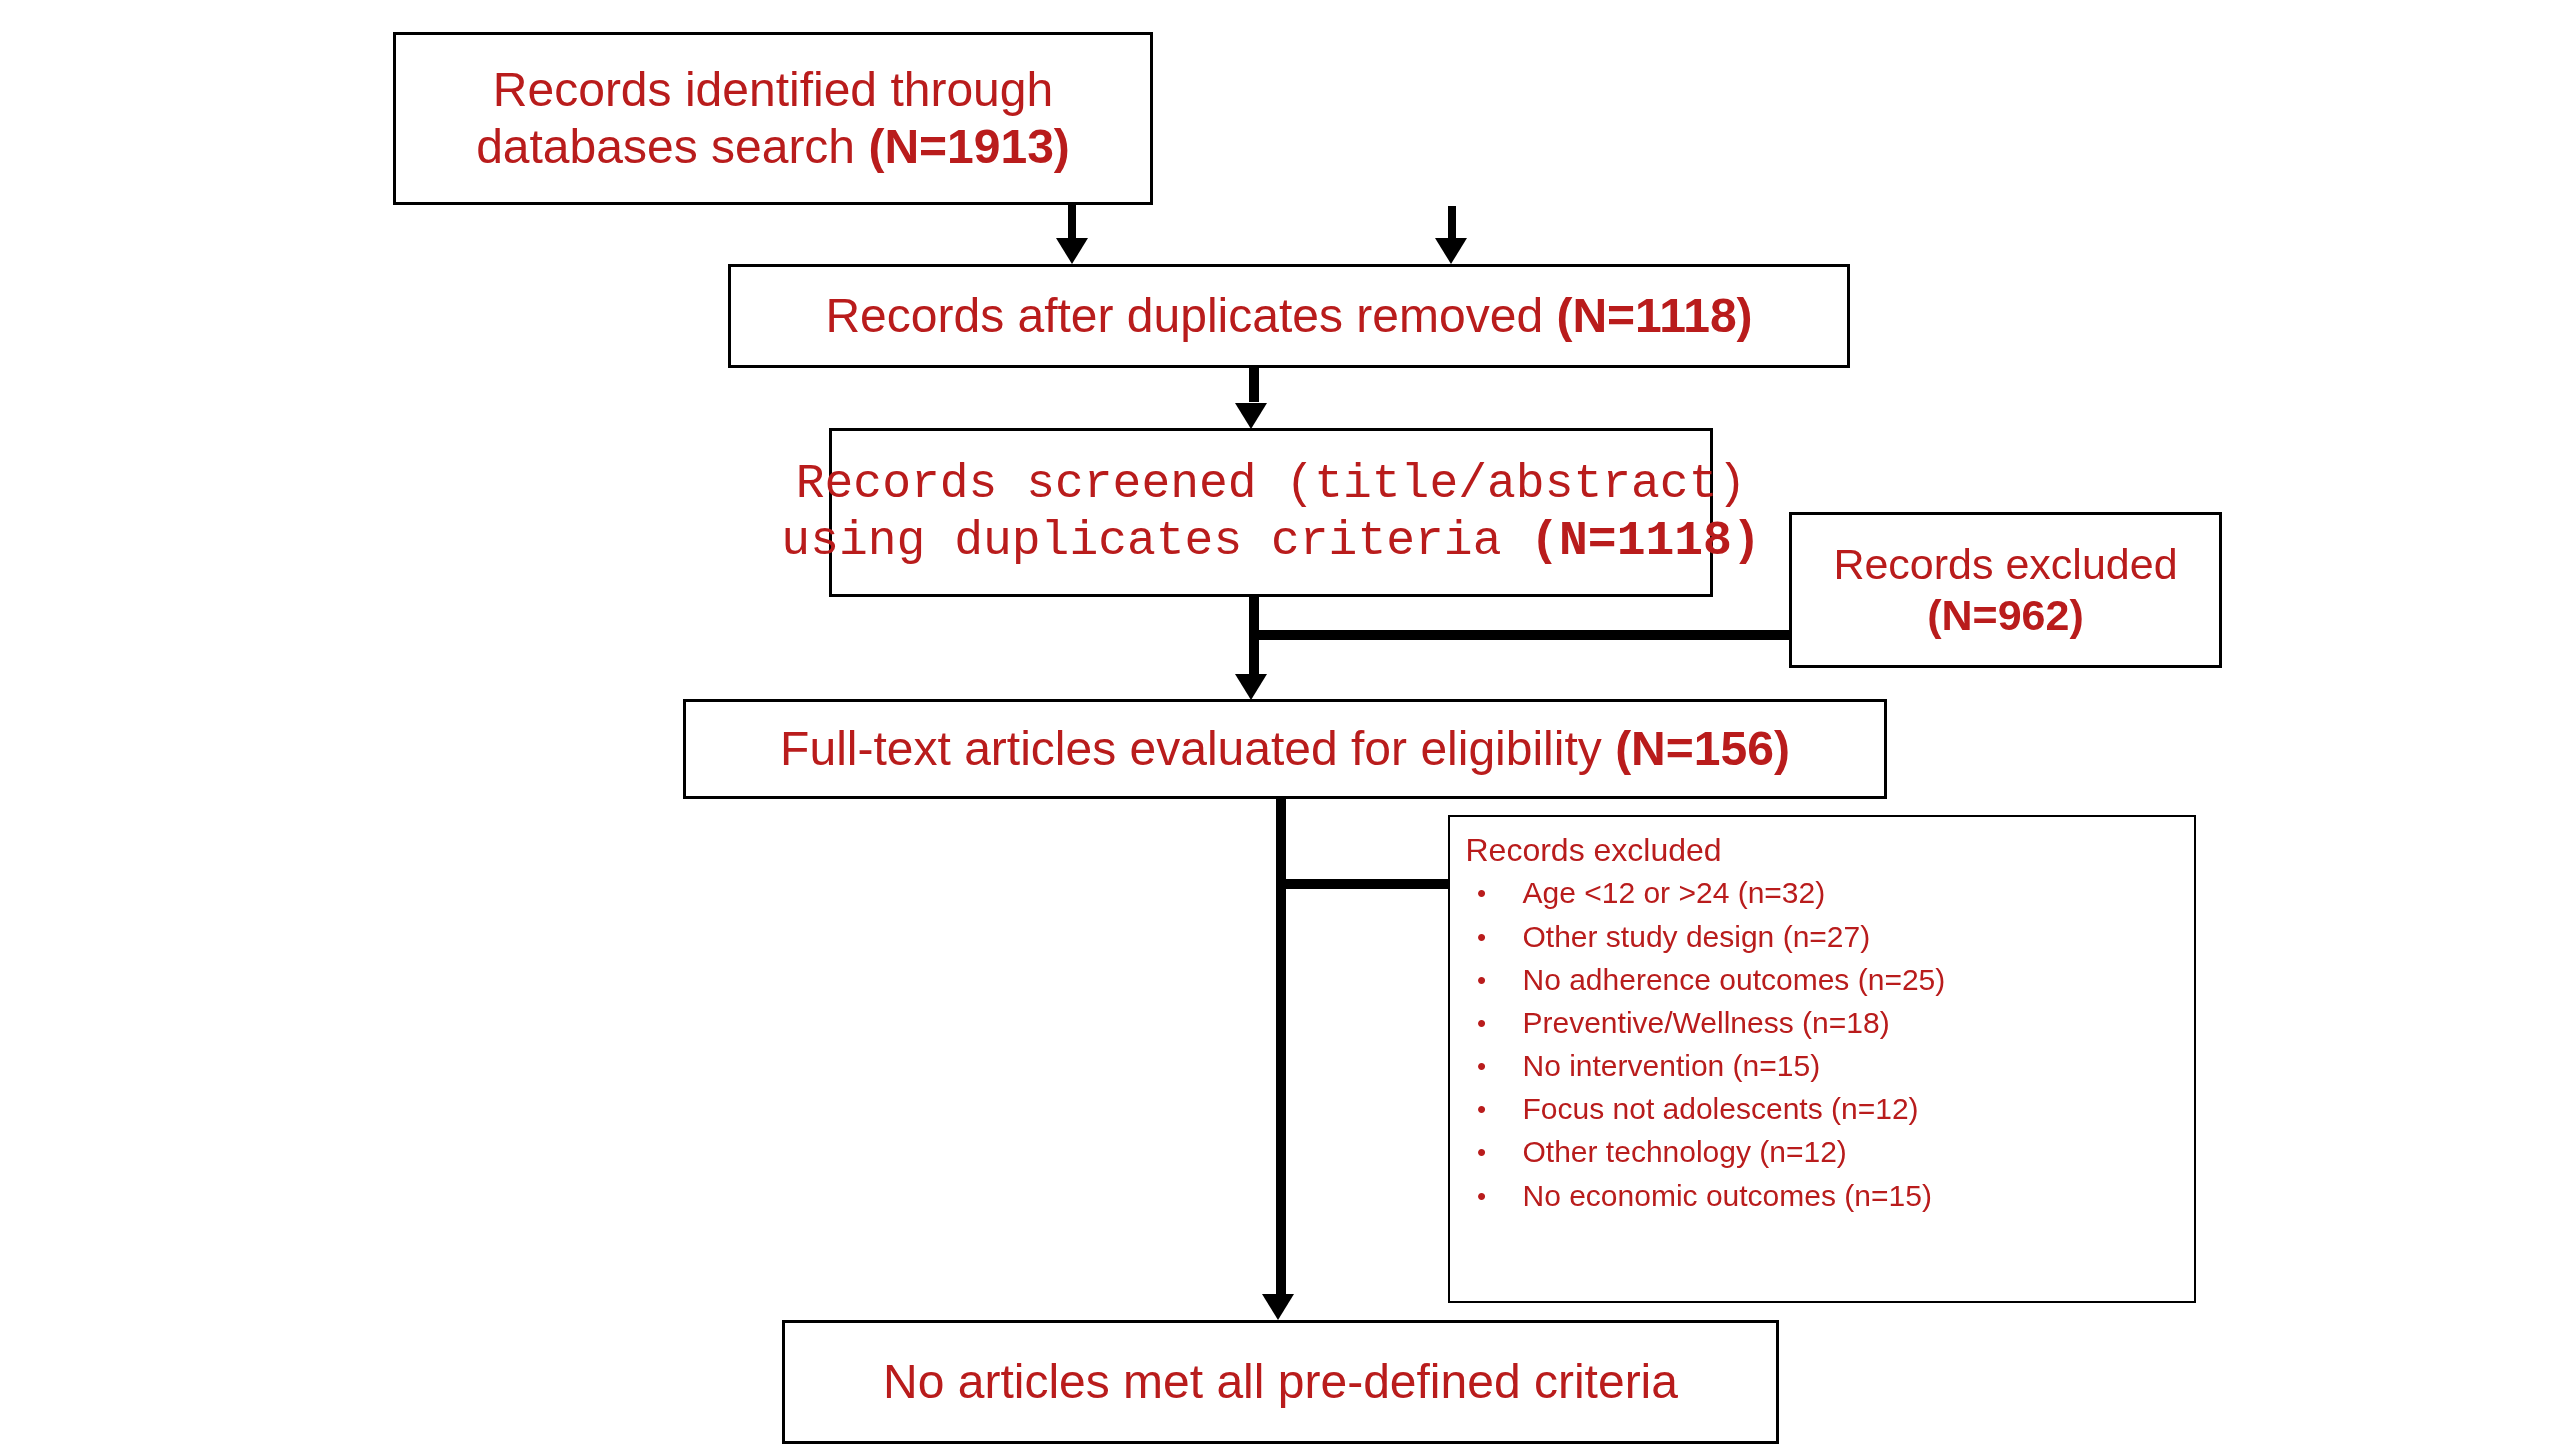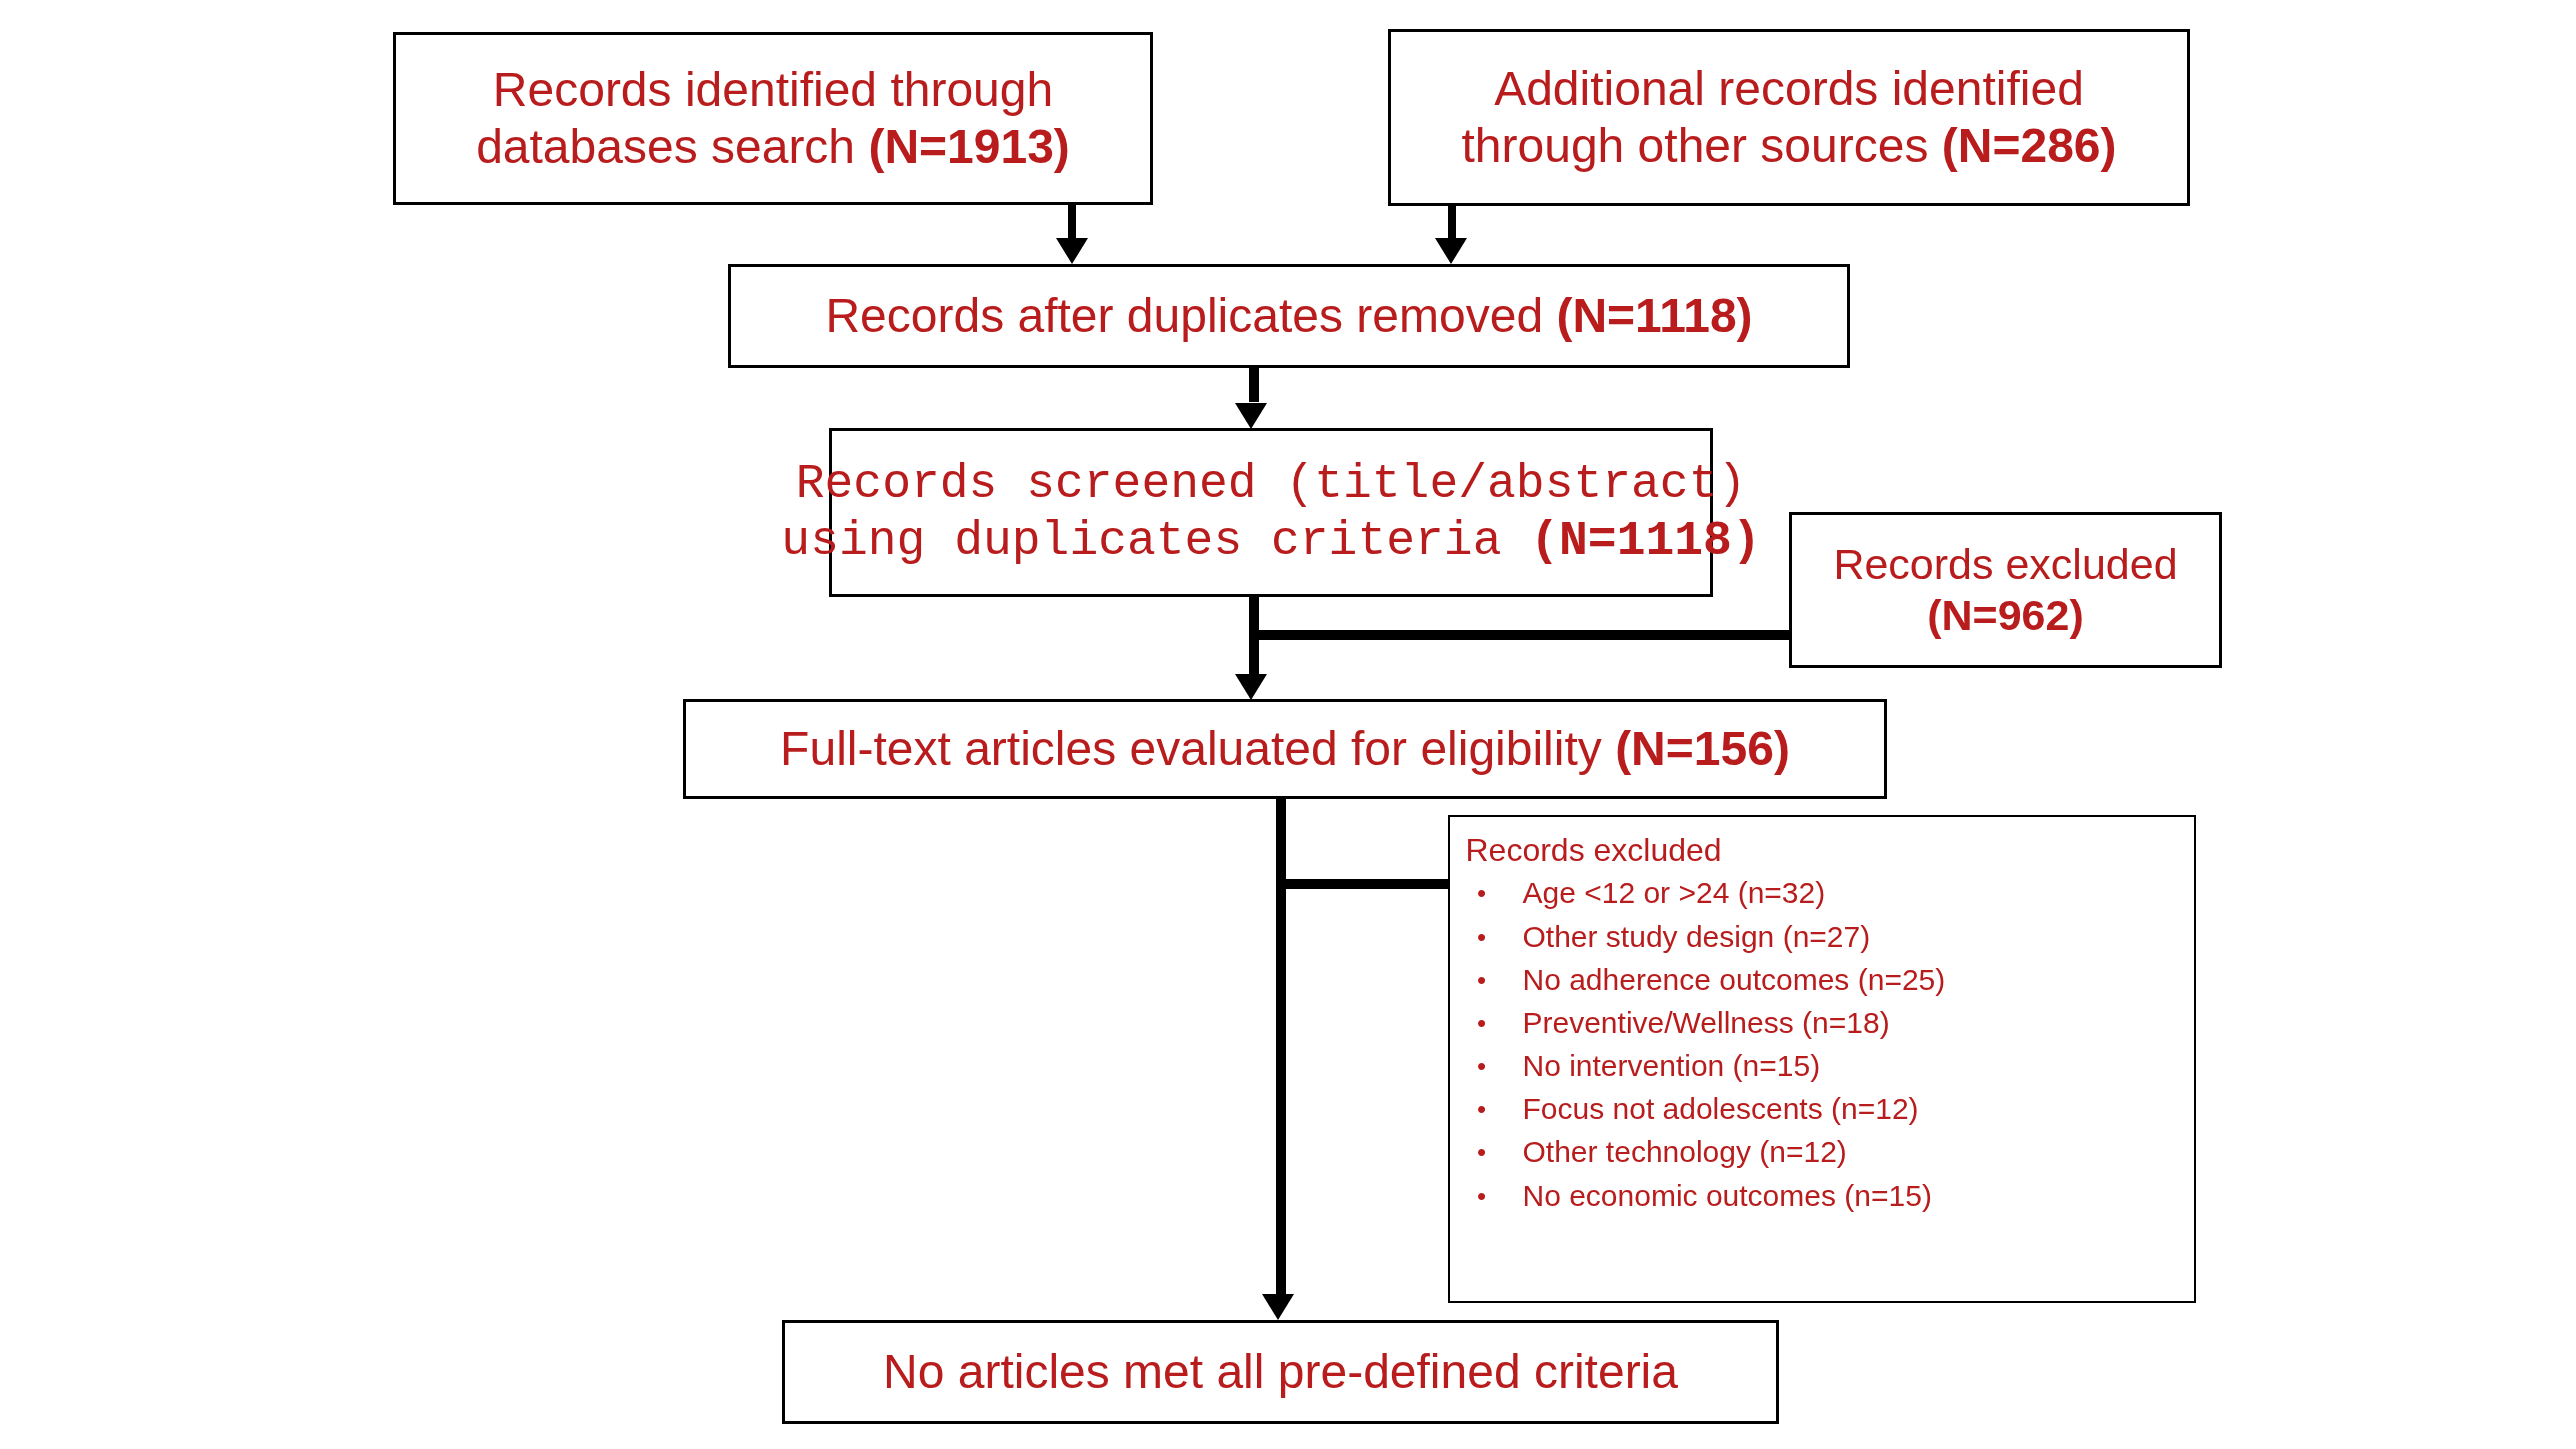--- a/index.html
+++ b/index.html
@@ -37,21 +37,21 @@
   
   #box-databases   { left: 393px;  top: 32px;   width: 760px; height: 173px; font-size: 48px; }
   #box-other       { left: 1388px; top: 29px;   width: 802px; height: 177px; font-size: 48px; }
   #box-duplicates  { left: 728px; top: 264px;  width: 1122px; height: 104px; font-size: 48px; }
   #box-screened    { left: 829px; top: 428px;  width: 884px; height: 169px; font-size: 48px; font-family: Liberation Mono, monospace; }
   #box-excluded962 { left: 1789px; top: 512px;  width: 433px;  height: 156px; font-size: 43px; }
   #box-fulltext    { left: 683px; top: 699px; width: 1204px; height: 100px; font-size: 48px; }
   #box-exclist     { left: 1448px; top: 815px; width: 748px; height: 488px;
                      align-items: flex-start; justify-content: flex-start;
                      text-align: left; font-size: 31px; border-width: 2.6px; }
-  #box-noarticles  { left: 782px; top: 1320px; width: 997px; height: 104px; font-size: 48px; }
+  #box-noarticles  { left: 782px; top: 1320px; width: 997px; height: 124px; font-size: 48px; }
 
   
   .exc-wrap {
     padding: 14px 0 0 15.5px;
     width: 100%;
     box-sizing: border-box;
   }
   .exc-title {
     font-size: 32px;
     line-height: 1.22;
@@ -95,24 +95,20 @@
 </head>
 <body>
 
 <div id="canvas">
 
   <div class="box" id="box-databases">
     <span class="line">Records identified through</span>
     <span class="line"><span>databases search </span><span class="b-bold">(N=1913)</span></span>
   </div>
 
-  <div class="box" id="box-other">
-    <span class="line">Additional records identified</span>
-    <span class="line"><span>through other sources </span><span class="b-bold">(N=286)</span></span>
-  </div>
 
   <div class="vline" style="left:1068px; top:205px; width:7.7px; height:33px;"></div>
   <div class="arrowhead" style="left:1056px; top:238px;"></div>
 
   <div class="vline" style="left:1448px; top:206px; width:7.7px; height:32px;"></div>
   <div class="arrowhead" style="left:1435px; top:238px;"></div>
 
   <div class="box" id="box-duplicates">
     <span class="line"><span>Records after duplicates removed </span><span class="b-bold">(N=1118)</span></span>
   </div>

